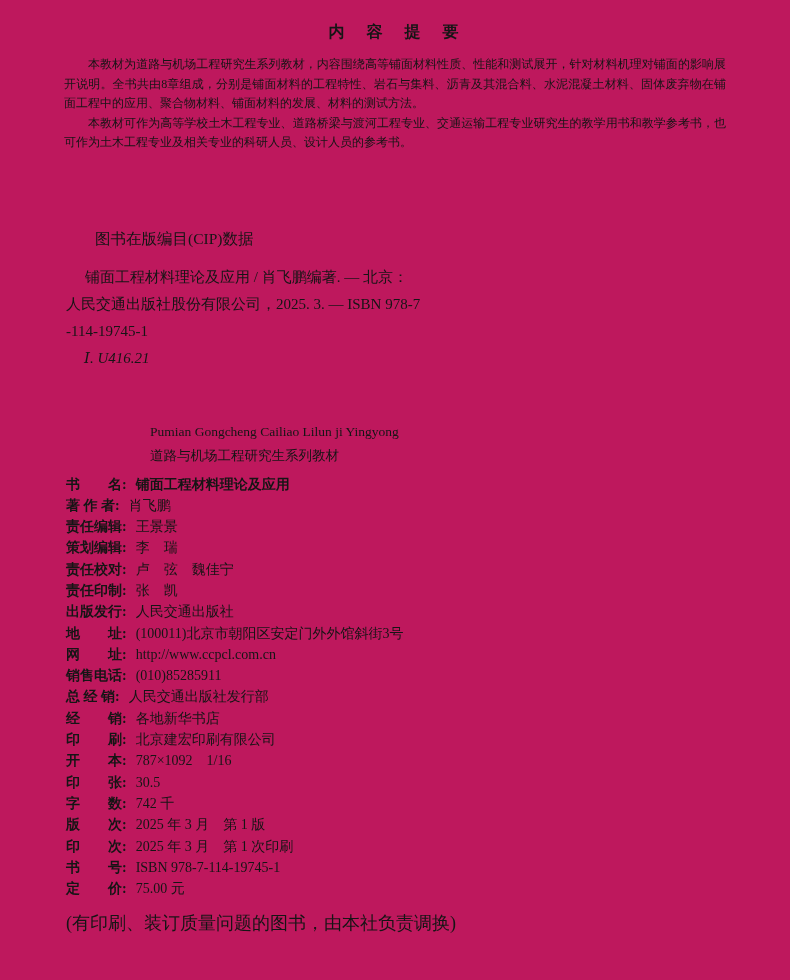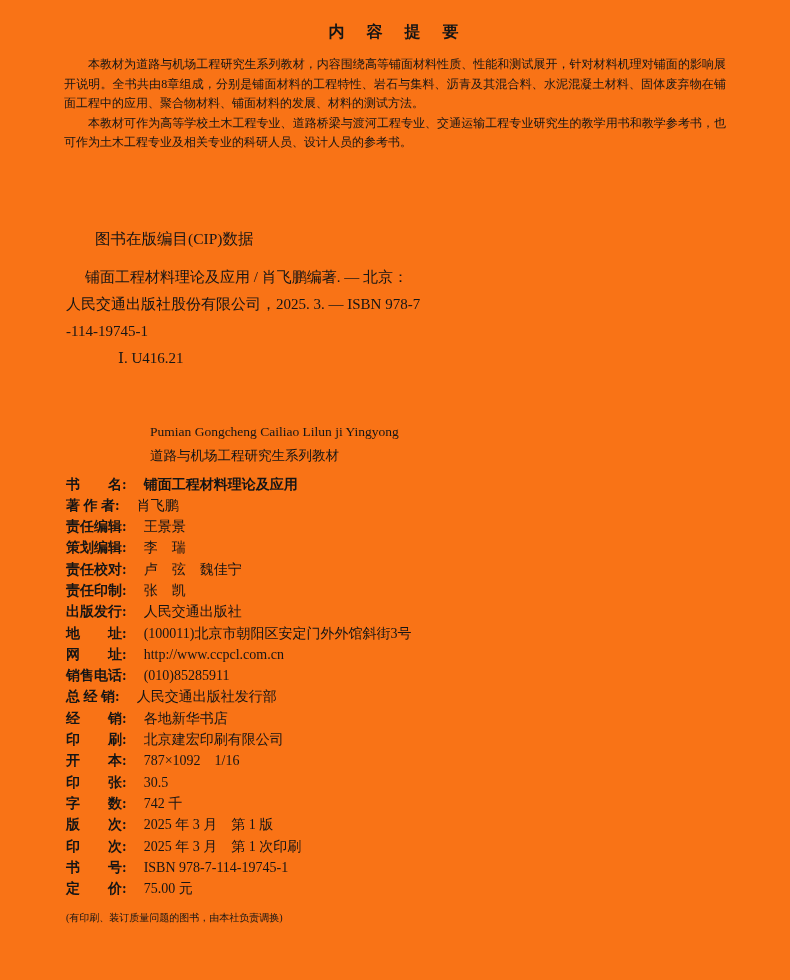--- a/index.html
+++ b/index.html
@@ -8,21 +8,21 @@
     height:980px;
     background:#fdfdfc;
     color:#151515;
     font-family:"Liberation Serif","DejaVu Serif",serif;
     overflow:hidden;
   }
   .page{
     position:relative;
     width:790px;
     height:980px;
-    background:#f97316;
+    background:#be185d;
   }
 
   
   .summary-title{
     margin:0;
     padding-top:22px;
     text-align:center;
     font-size:16px;
     font-weight:bold;
     letter-spacing:3px;
@@ -47,56 +47,55 @@
     font-weight:normal;
     font-size:15.5px;
     margin-left:29px;
     margin-bottom:14px;
   }
   .cip-line{
     line-height:27px;
     white-space:pre;
   }
   .cip-line.first{margin-left:19px;}
-  .cip-line.indent{margin-left:52px;}
+  .cip-line.indent{margin-left:18px;font-style:italic;}
 
   
   .series-block{
     margin:48px 0 0 150px;
     font-size:13.5px;
     line-height:24px;
   }
 
   
   .colophon{
     margin:6px 0 0 66px;
     font-size:14px;
   }
   .colophon .row{
     display:flex;
     line-height:21.3px;
     align-items:baseline;
-    gap:8px;
   }
   .colophon .lbl{
     font-weight:bold;
     white-space:pre;
     flex:0 0 auto;
   }
   .colophon .val{
     margin-left:9px;
     white-space:pre;
   }
   .colophon .val-bold{
     font-weight:bold;
   }
 
   .footer-note{
     margin:12px 0 0 66px;
-    font-size:10px;
+    font-size:18px;
     white-space:pre;
   }
 </style>
 </head>
 <body>
 
 <div class="page">
 
   <h1 class="summary-title">内　容　提　要</h1>
 

